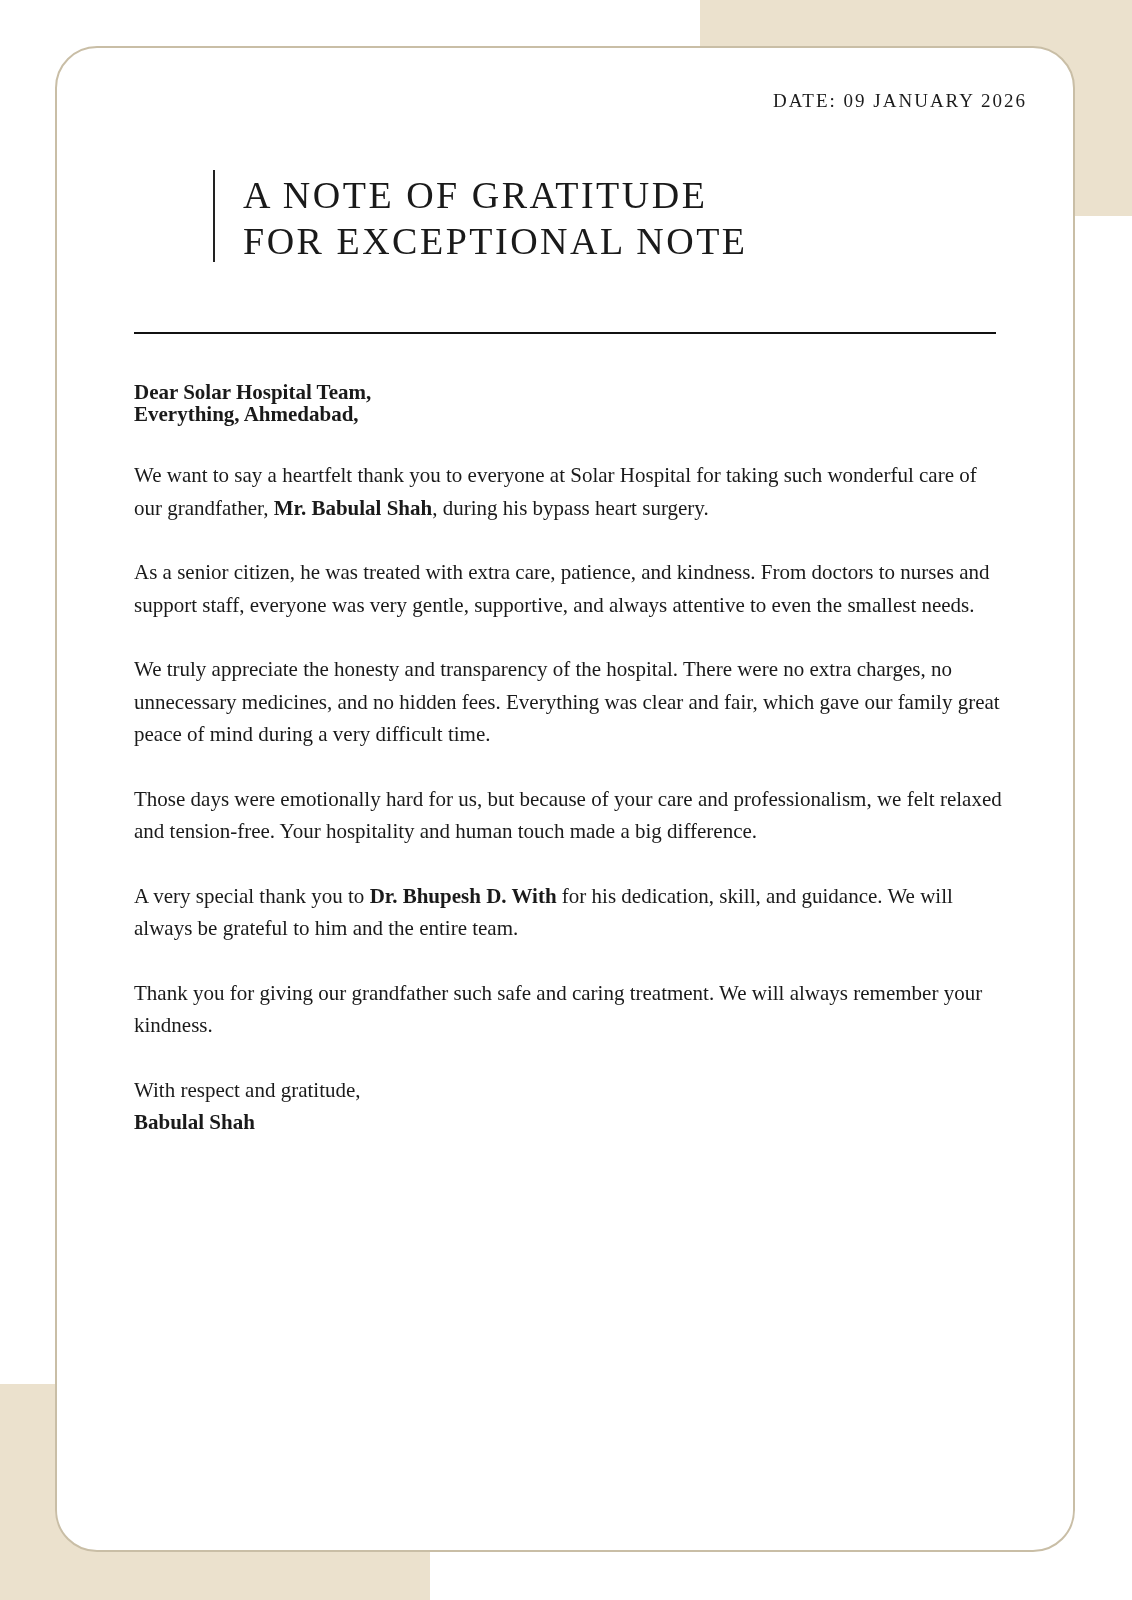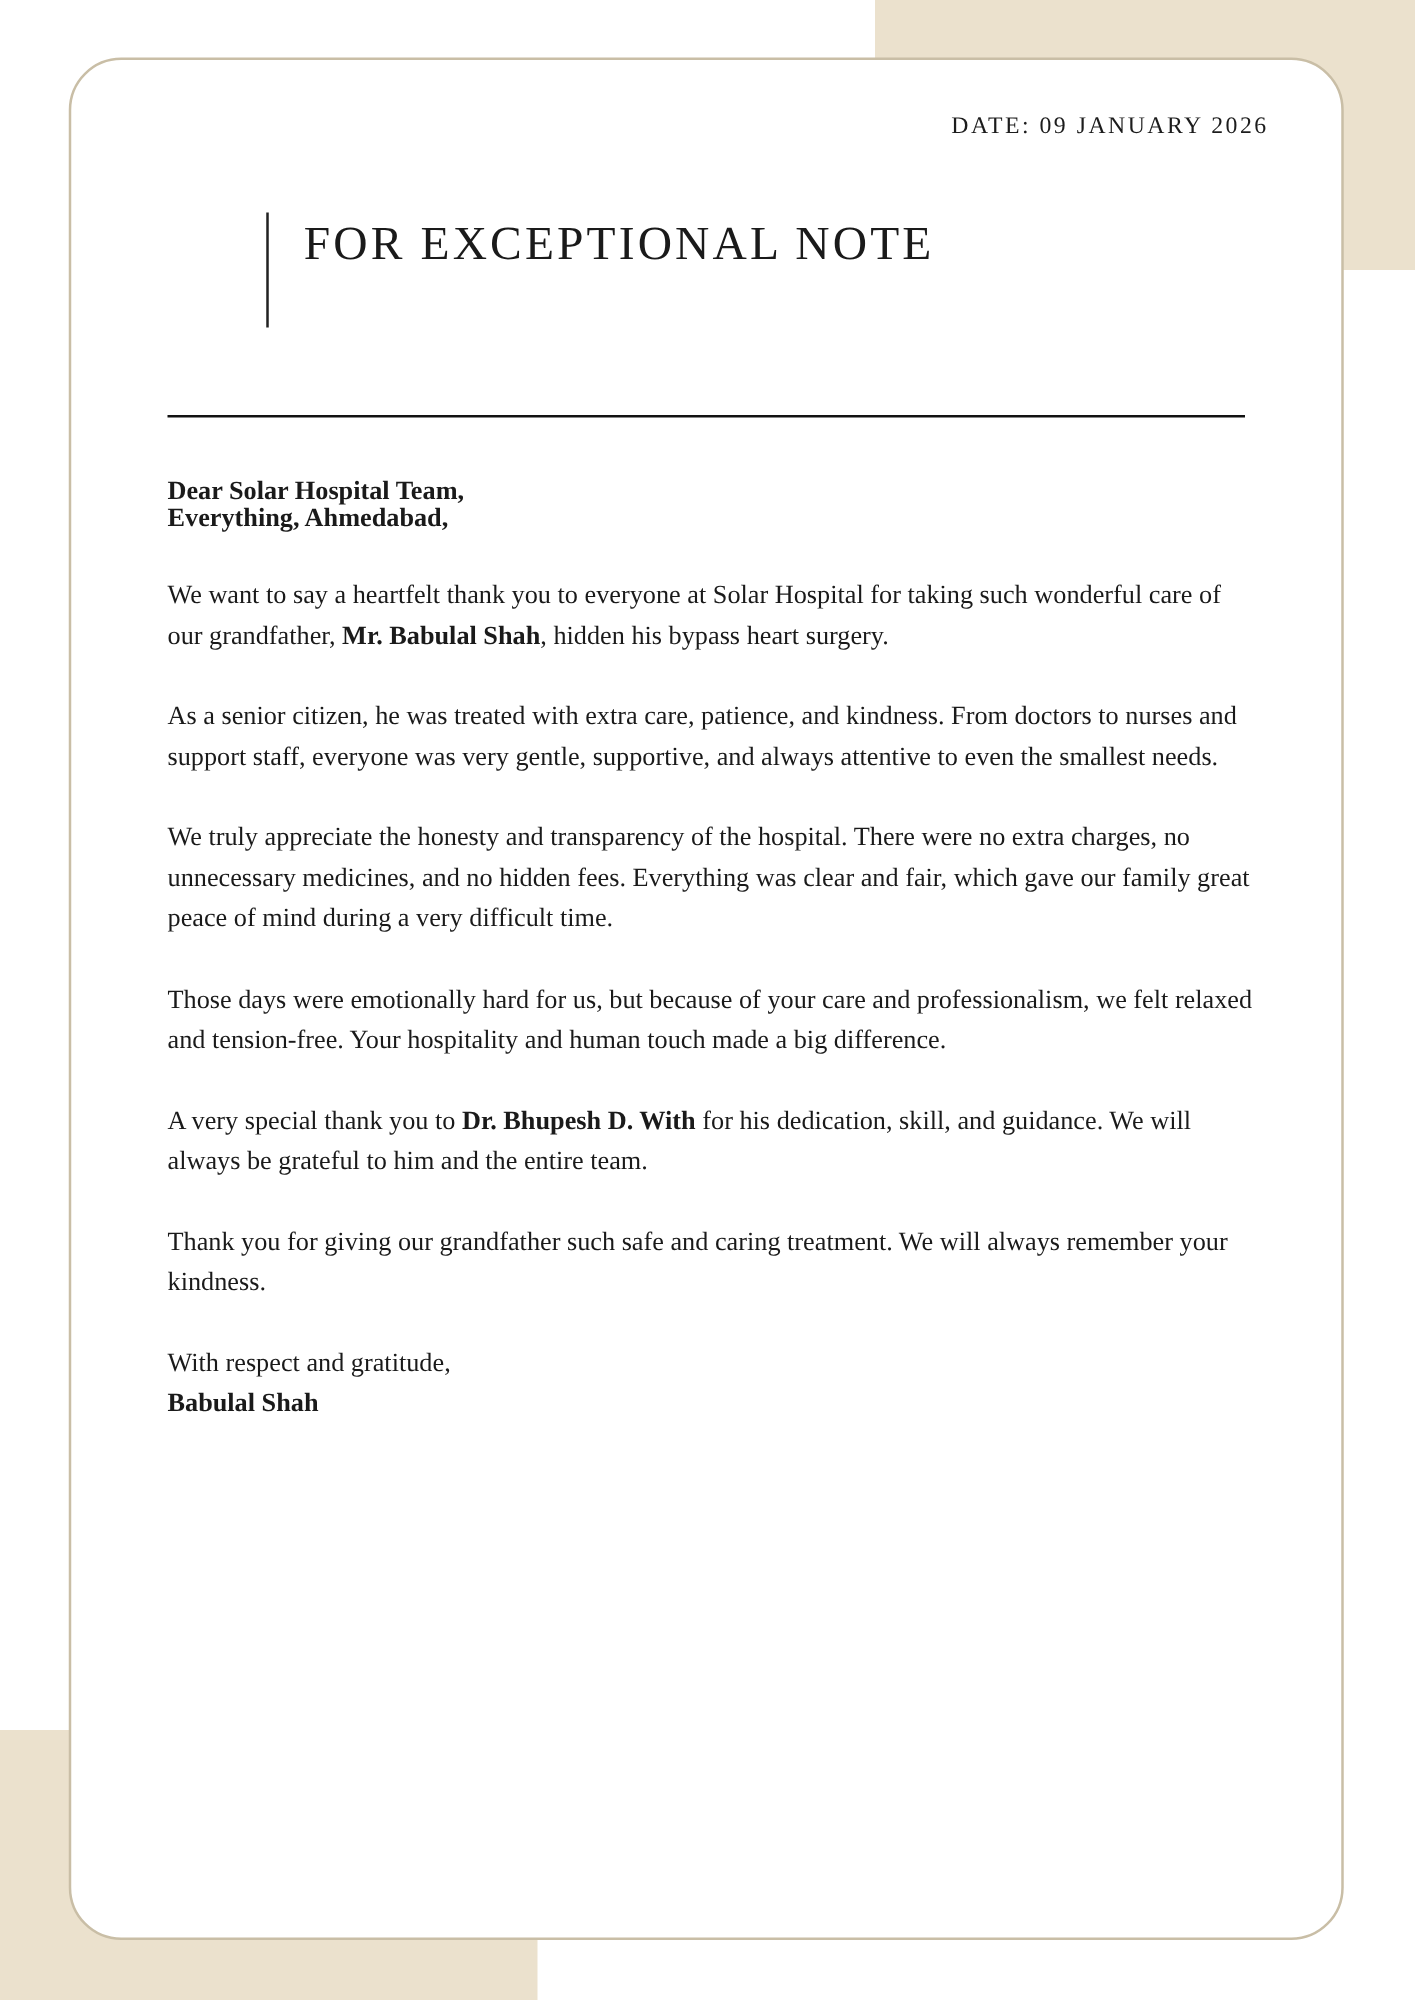--- a/index.html
+++ b/index.html
@@ -18,21 +18,21 @@
       background: #ebe1cd; border-top-right-radius: 60px;
     }
     .card {
       position: absolute; left: 55px; top: 46px; width: 1020px; height: 1506px;
       box-sizing: border-box;
       background: #ffffff;
       border: 2.5px solid #c9bea6;
       border-radius: 42px;
     }
     .date {
-      position: absolute; right: 58px; top: 42px;
+      position: absolute; right: 46px; top: 42px;
       font-size: 19px; letter-spacing: 2px; color: #1c1c1c;
     }
     .title-bar {
       position: absolute; left: 156px; top: 122px; width: 2px; height: 92px;
       background: #222;
     }
     .title {
       position: absolute; left: 186px; top: 124px;
       font-size: 38px; line-height: 46px; letter-spacing: 2.5px;
       font-weight: normal; color: #1a1a1a; margin: 0;
@@ -56,32 +56,33 @@
 <body>
 
 <div class="deco-top-right"></div>
 <div class="deco-bottom-left"></div>
 
 <div class="card">
   <div class="date">DATE: 09 JANUARY 2026</div>
 
   <div class="title-bar"></div>
   <h1 class="title">
+    <span>A NOTE OF GRATITUDE</span>
     <span>FOR EXCEPTIONAL NOTE</span>
   </h1>
 
   <div class="rule"></div>
 
   <div class="body-text">
     <p class="addr">
       <span>Dear Solar Hospital Team,</span>
       <span>Everything, Ahmedabad,</span>
     </p>
 
-    <p class="para"><span>We want to say a heartfelt thank you to everyone at Solar Hospital for taking such wonderful care of our grandfather, </span><b>Mr. Babulal Shah</b><span>, hidden his bypass heart surgery.</span></p>
+    <p class="para"><span>We want to say a heartfelt thank you to everyone at Solar Hospital for taking such wonderful care of our grandfather, </span><b>Mr. Babulal Shah</b><span>, during his bypass heart surgery.</span></p>
 
     <p class="para">As a senior citizen, he was treated with extra care, patience, and kindness. From doctors to nurses and support staff, everyone was very gentle, supportive, and always attentive to even the smallest needs.</p>
 
     <p class="para">We truly appreciate the honesty and transparency of the hospital. There were no extra charges, no unnecessary medicines, and no hidden fees. Everything was clear and fair, which gave our family great peace of mind during a very difficult time.</p>
 
     <p class="para">Those days were emotionally hard for us, but because of your care and professionalism, we felt relaxed and tension-free. Your hospitality and human touch made a big difference.</p>
 
     <p class="para"><span>A very special thank you to </span><b>Dr. Bhupesh D. With</b><span> for his dedication, skill, and guidance. We will always be grateful to him and the entire team.</span></p>
 
     <p class="para">Thank you for giving our grandfather such safe and caring treatment. We will always remember your kindness.</p>

